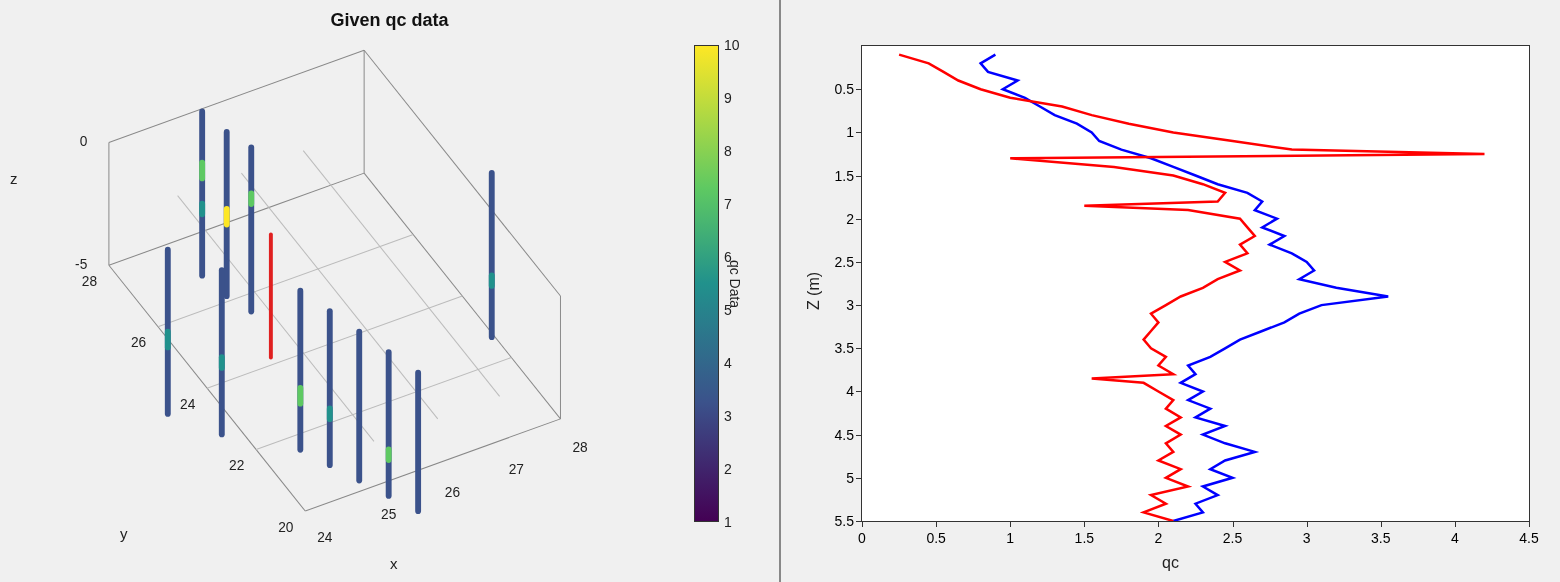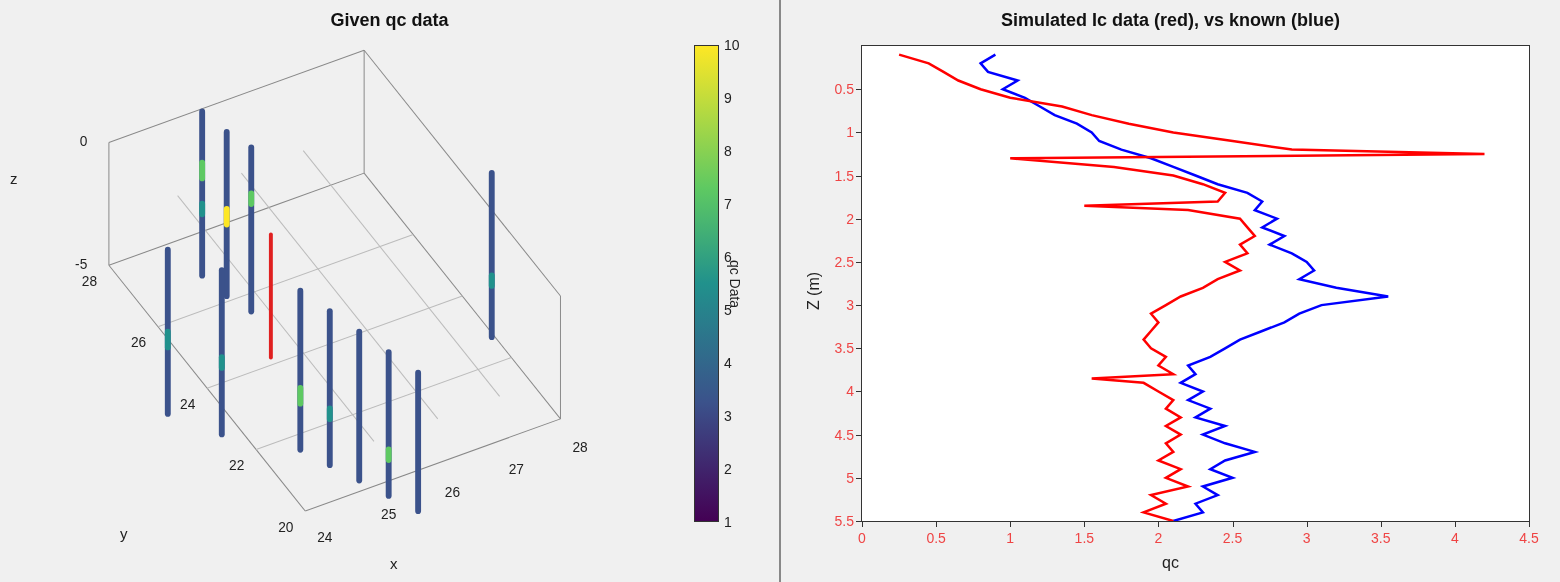--- a/index.html
+++ b/index.html
@@ -49,21 +49,21 @@
   .axis-label {
     position: absolute;
     font-size: 16px;
     color: #222;
   }
   .xlabel { bottom: 10px; left: 50%; transform: translateX(-50%); width: auto; }
   .ylabel { left: 14px; top: 50%; transform: translateY(-50%) rotate(-90deg); transform-origin: center; }
   .tick {
     position: absolute;
     font-size: 14px;
-    color: #ef4444;
+    color: #000000;
     line-height: 1;
   }
   .xtick { bottom: -24px; transform: translateX(-50%); }
   .ytick { left: -44px; transform: translateY(-50%); text-align: right; width: 36px; }
   .tick-mark-x { position: absolute; width: 1px; height: 6px; background: #333; bottom: -6px; }
   .tick-mark-y { position: absolute; height: 1px; width: 6px; background: #333; left: -6px; }
   svg.line-svg {
     position: absolute;
     left: 0; top: 0; right:0; bottom:0;
     width: 100%; height: 100%;
@@ -226,21 +226,20 @@
         <div class="cb-tick" style="top: 265px;">5</div>
         <div class="cb-tick" style="top: 212px;">6</div>
         <div class="cb-tick" style="top: 159px;">7</div>
         <div class="cb-tick" style="top: 106px;">8</div>
         <div class="cb-tick" style="top: 53px;">9</div>
         <div class="cb-tick" style="top: 0px; text-align: right;">10</div>
       </div>
   </div>
 
   <div class="panel">
-    <div class="panel-title">Simulated Ic data (red), vs known (blue)</div>
 
     <div class="plot-area" id="plot2">
       <svg class="line-svg" id="svg2" preserveAspectRatio="none" viewBox="0 0 667 475">
           <path d="M133.4 8.6 L118.6 17.3 L126.0 25.9 L155.6 34.5 L140.8 43.2 L163.0 51.8 L177.9 60.5 L192.7 69.1 L214.9 77.7 L229.7 86.4 L237.2 95.0 L259.4 103.6 L289.0 112.3 L311.3 120.9 L333.5 129.5 L355.7 138.2 L385.4 146.8 L400.2 155.5 L392.8 164.1 L415.0 172.7 L400.2 181.4 L422.4 190.0 L407.6 198.6 L429.8 207.3 L444.7 215.9 L452.1 224.5 L437.3 233.2 L474.3 241.8 L526.2 250.5 L459.5 259.1 L437.3 267.7 L422.4 276.4 L400.2 285.0 L378.0 293.6 L363.1 302.3 L348.3 310.9 L326.1 319.5 L333.5 328.2 L318.7 336.8 L340.9 345.5 L326.1 354.1 L348.3 362.7 L333.5 371.4 L363.1 380.0 L340.9 388.6 L363.1 397.3 L392.8 405.9 L363.1 414.5 L348.3 423.2 L370.6 431.8 L340.9 440.5 L355.7 449.1 L333.5 457.7 L340.9 466.4 L311.3 475.0 " fill="none" stroke="#0000ff" stroke-width="2.5"></path>
           <path d="M37.1 8.6 L66.7 17.3 L81.5 25.9 L96.3 34.5 L118.6 43.2 L148.2 51.8 L200.1 60.5 L229.7 69.1 L266.8 77.7 L311.3 86.4 L370.6 95.0 L429.8 103.6 L622.5 108.0 L148.2 112.3 L252.0 120.9 L311.3 129.5 L340.9 138.2 L363.1 146.8 L355.7 155.5 L222.3 159.8 L326.1 164.1 L378.0 172.7 L385.4 181.4 L392.8 190.0 L378.0 198.6 L385.4 207.3 L363.1 215.9 L378.0 224.5 L355.7 233.2 L340.9 241.8 L318.7 250.5 L303.9 259.1 L289.0 267.7 L296.4 276.4 L289.0 285.0 L281.6 293.6 L289.0 302.3 L303.9 310.9 L296.4 319.5 L311.3 328.2 L229.7 332.5 L281.6 336.8 L296.4 345.5 L311.3 354.1 L303.9 362.7 L318.7 371.4 L303.9 380.0 L318.7 388.6 L303.9 397.3 L311.3 405.9 L296.4 414.5 L318.7 423.2 L303.9 431.8 L326.1 440.5 L289.0 449.1 L303.9 457.7 L281.6 466.4 L311.3 475.0 " fill="none" stroke="#ff0000" stroke-width="2.5"></path>
         </svg>
     <div class="tick-mark-x" style="left: 0px;"></div>
         <div class="tick xtick" style="left: 0px;">0</div>
         <div class="tick-mark-x" style="left: 74.1111px;"></div>
         <div class="tick xtick" style="left: 74.1111px;">0.5</div>

